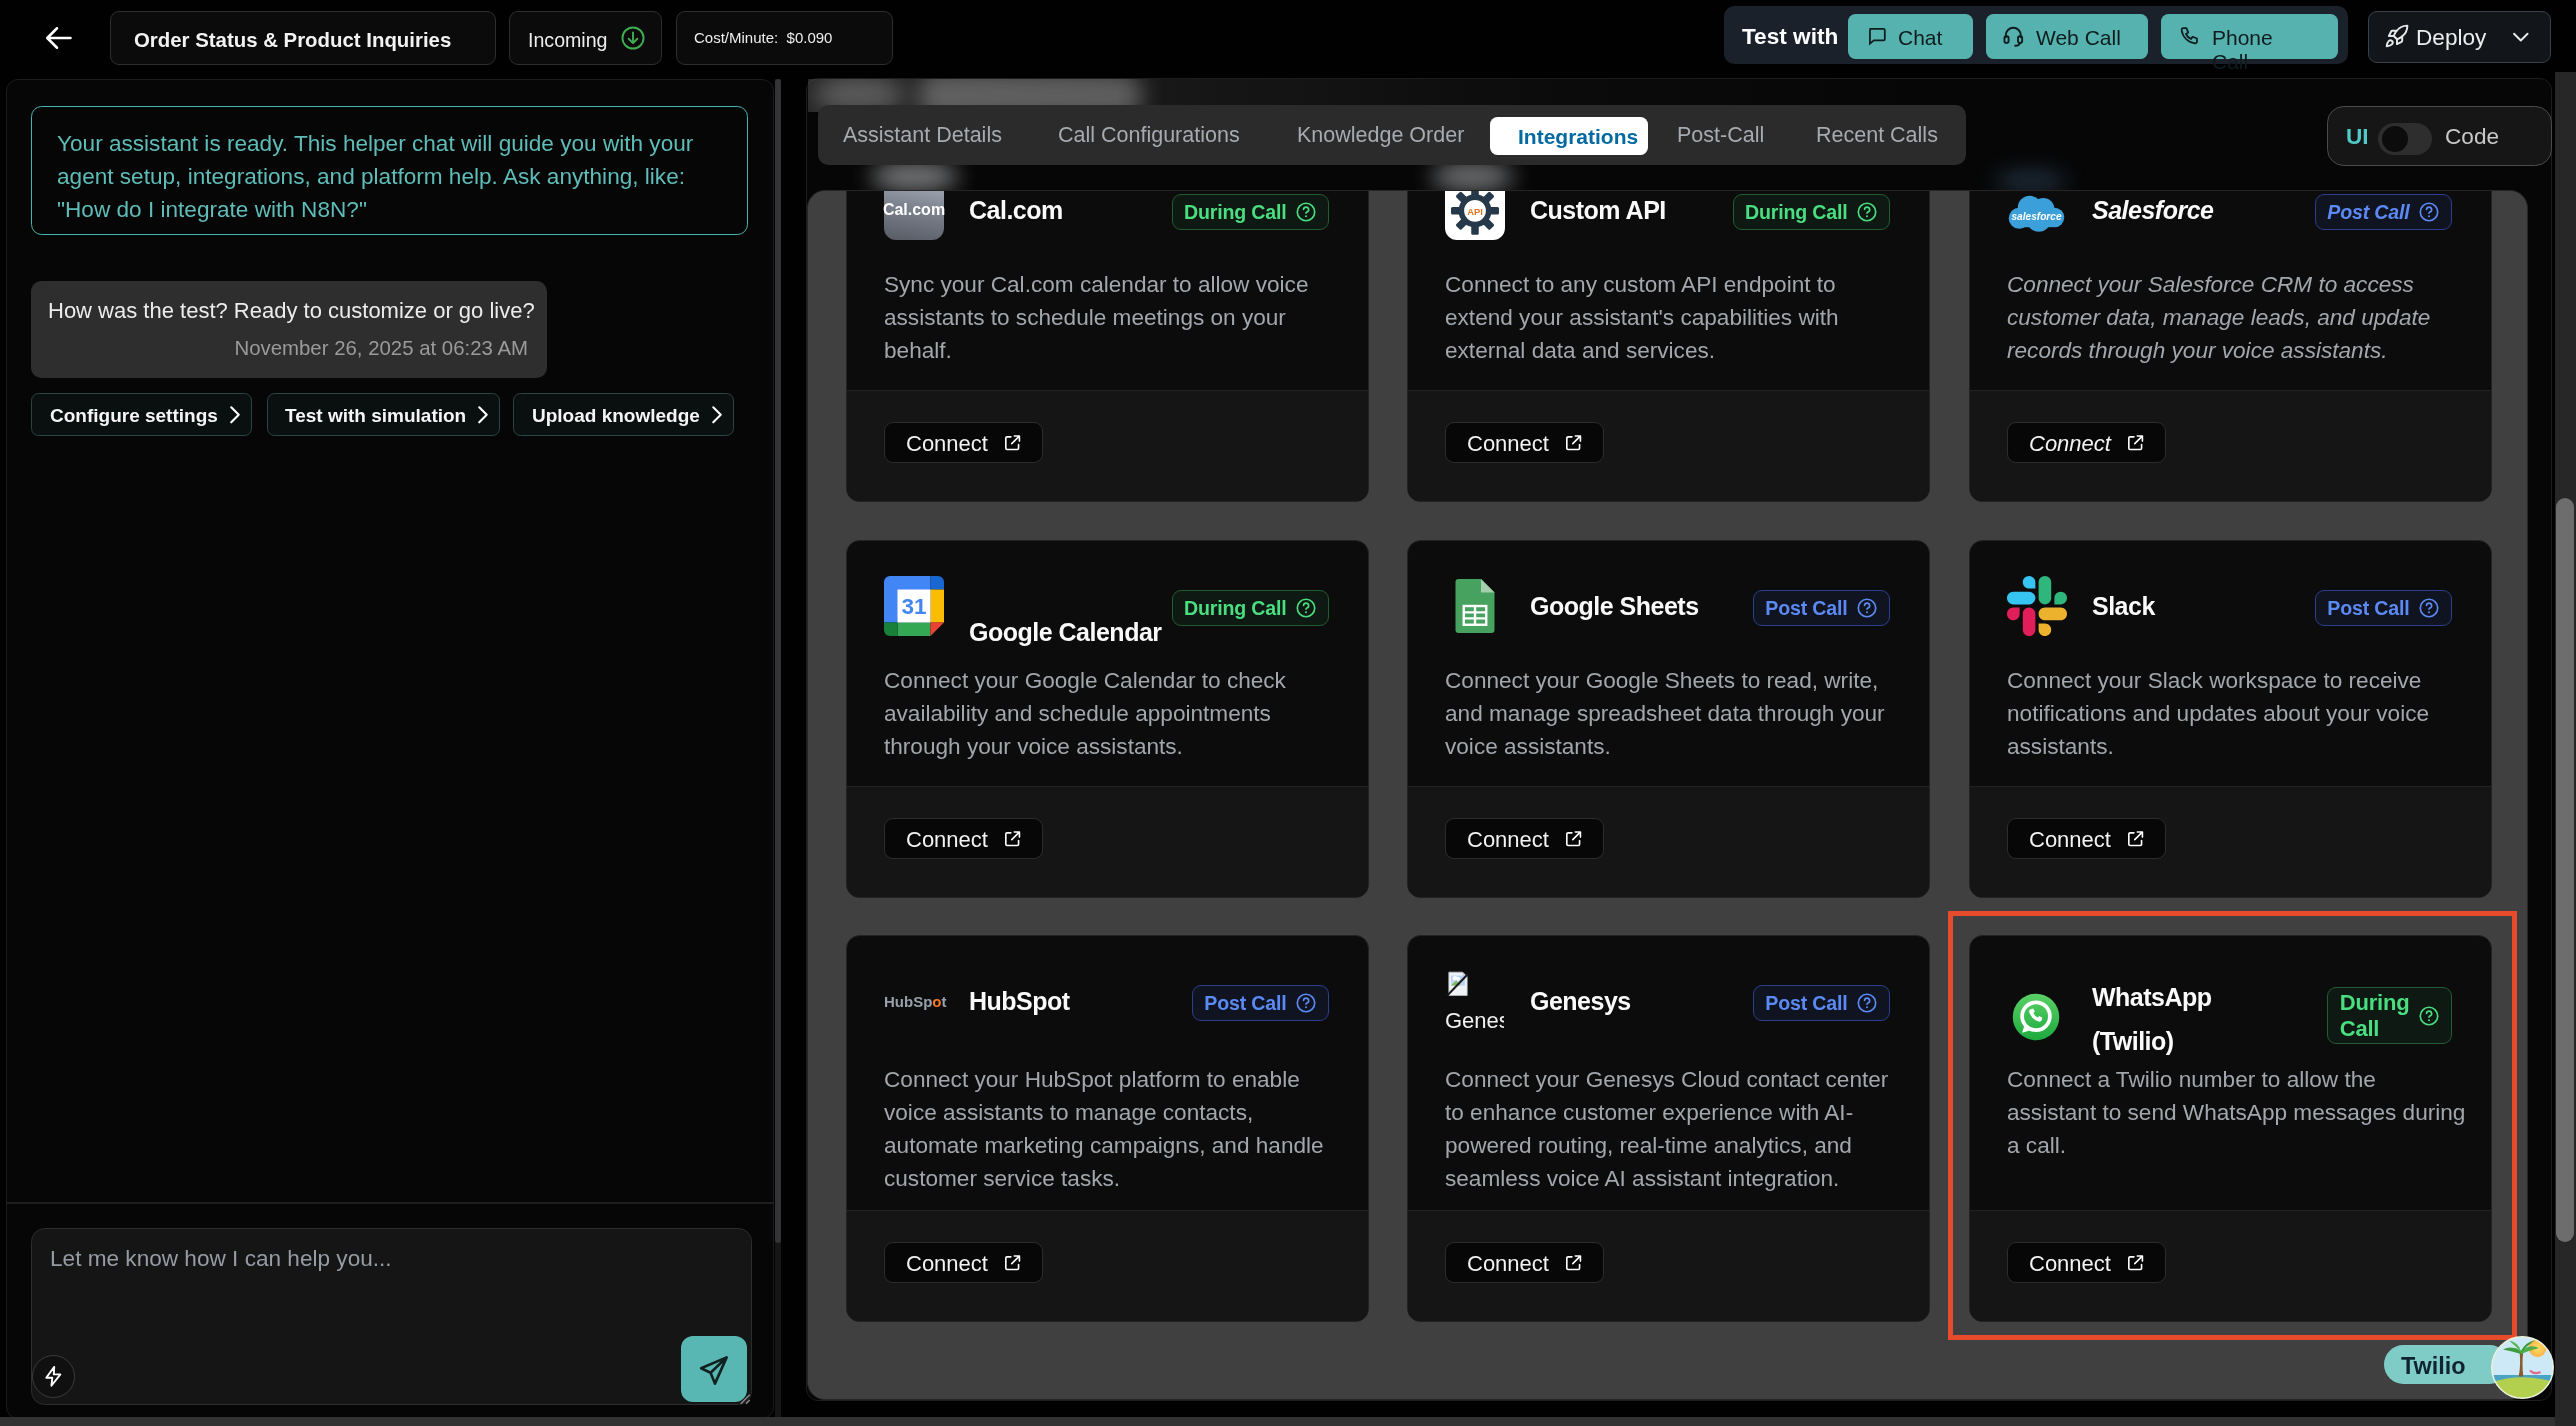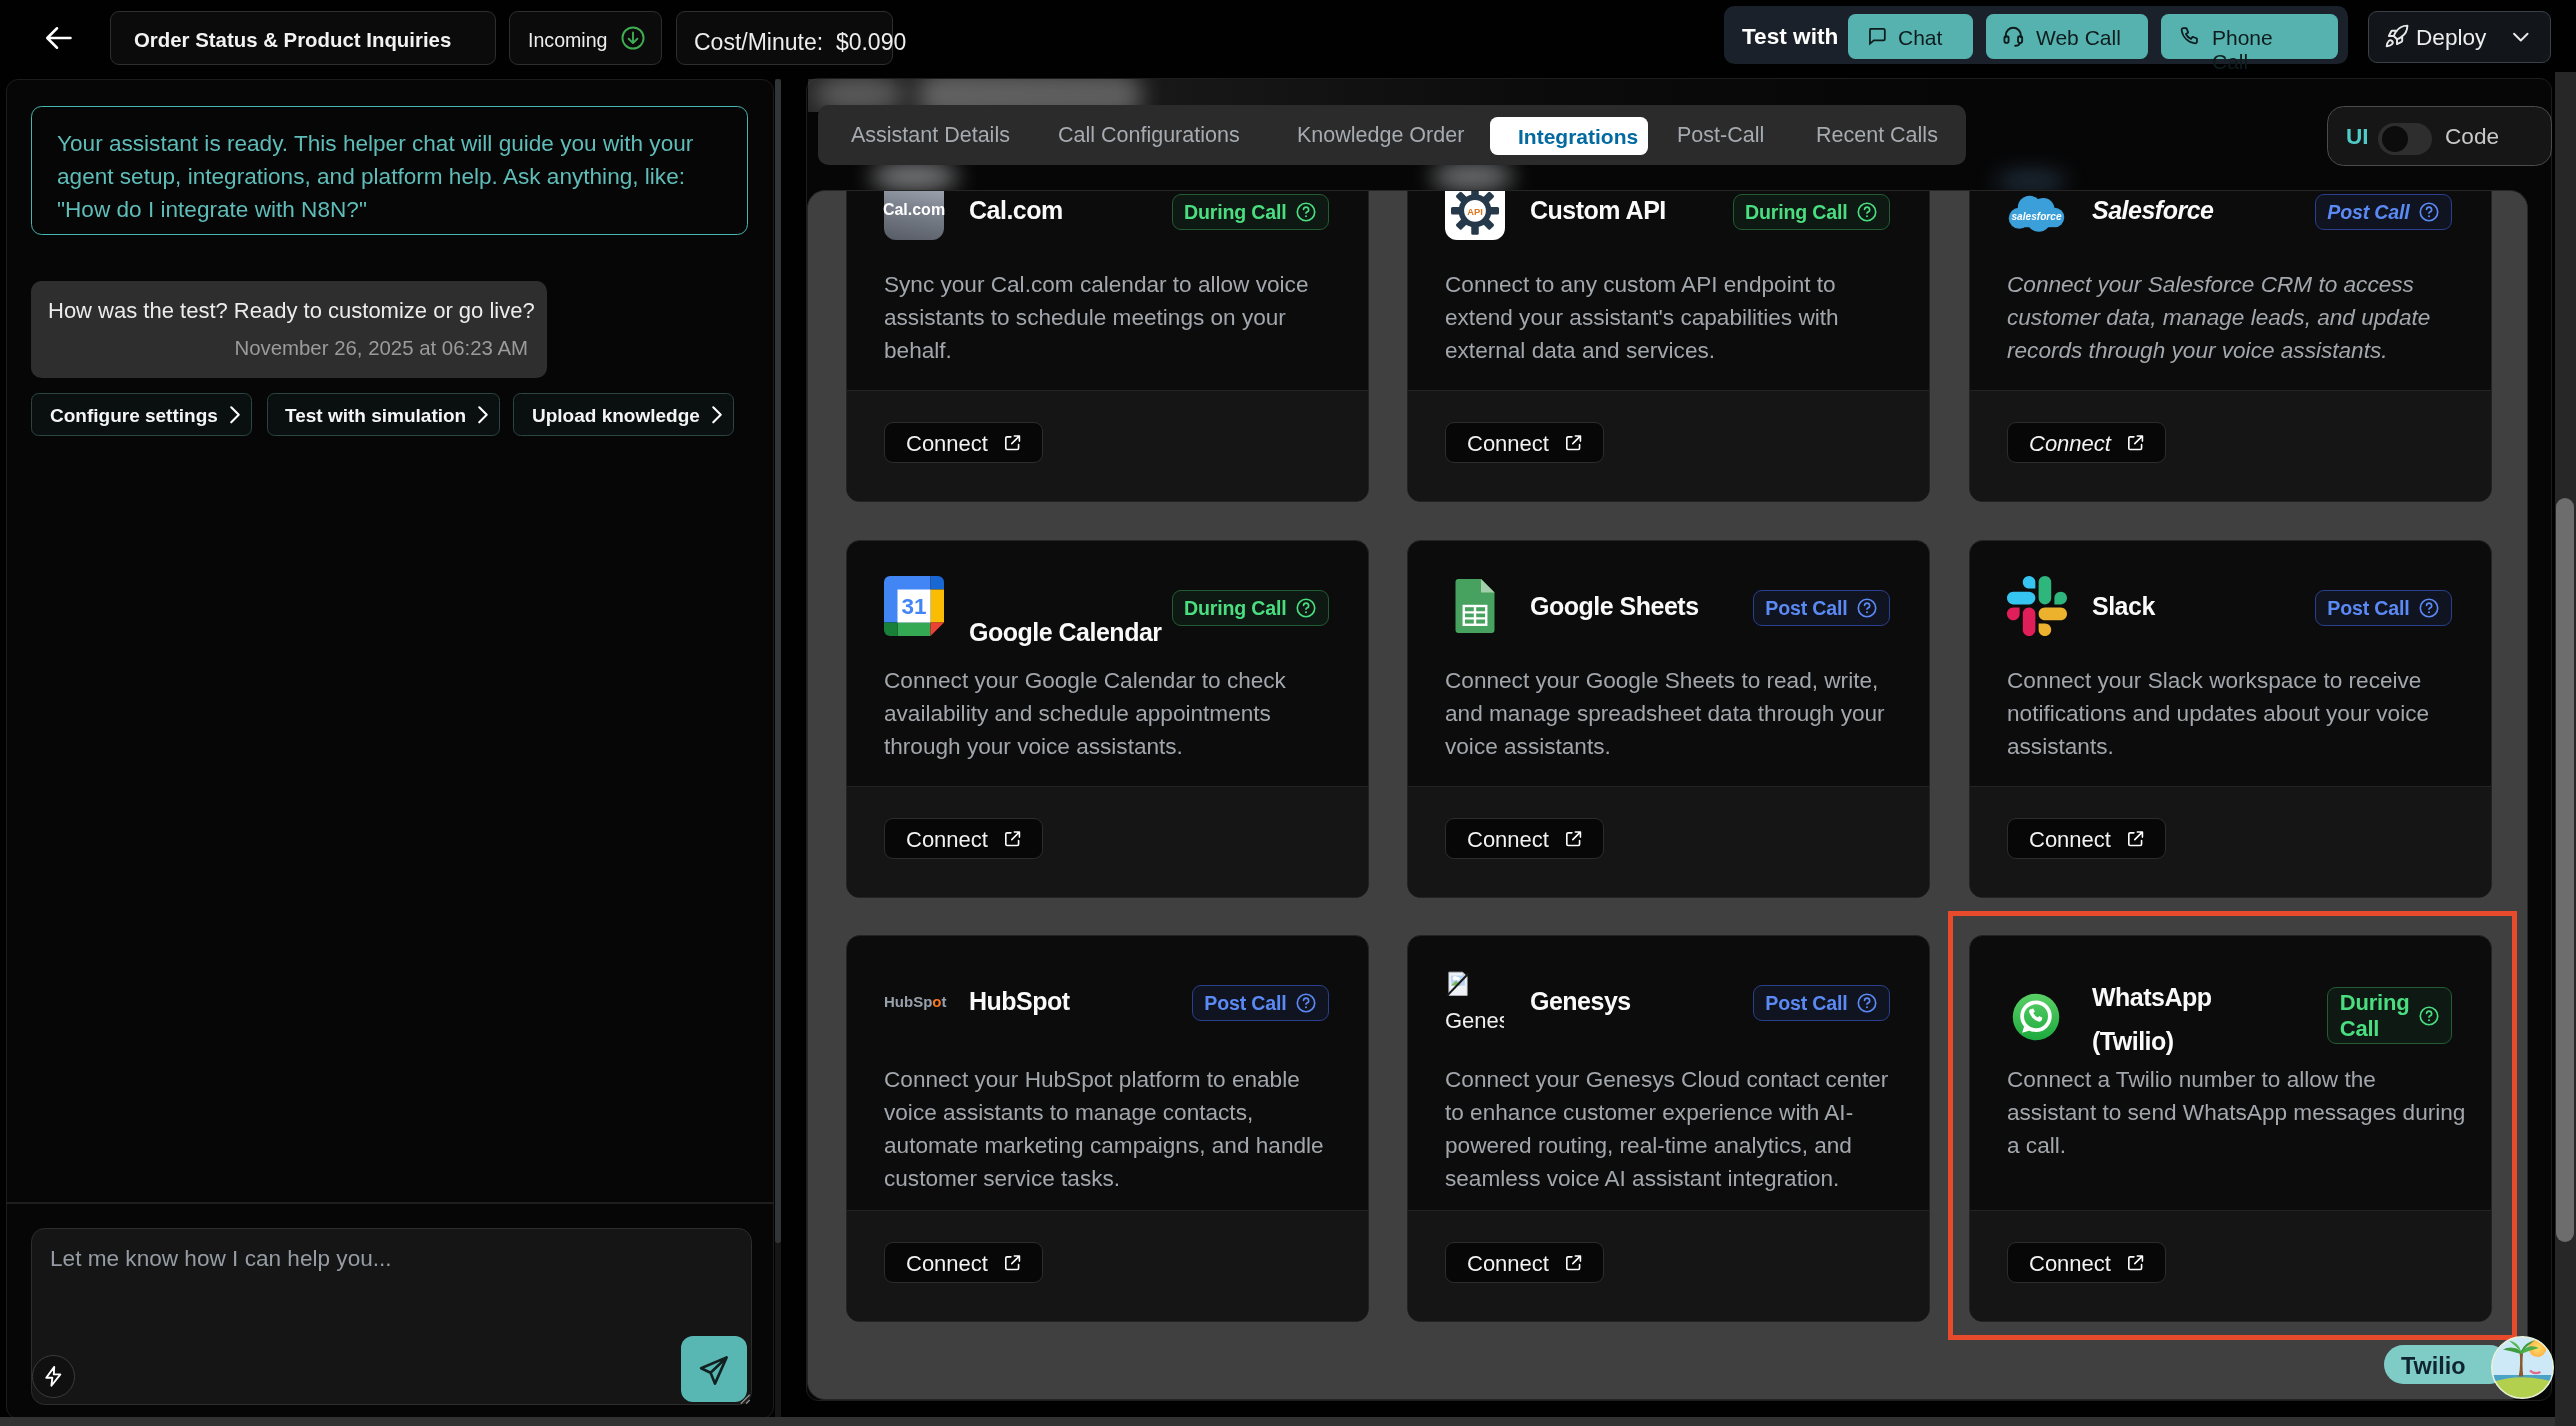--- a/index.html
+++ b/index.html
@@ -32,21 +32,21 @@
   <div class="abs" style="left:134px;top:29px;font-size:20.4px;font-weight:600;color:#f2f2f2;">Order Status &amp; Product Inquiries</div>
 
   <div class="abs box" style="left:509px;top:11.3px;width:153px;height:54px;"></div>
   <div class="abs" style="left:528px;top:29.4px;font-size:19.6px;color:#ededed;">Incoming</div>
   <svg class="abs" style="left:621px;top:26.4px" width="24" height="24" viewBox="0 0 33 33">
     <circle cx="16.5" cy="16.5" r="14.5" stroke="#3fae52" stroke-width="2.6" fill="none"></circle>
     <path d="M16.5 9 V23 M10.5 17.5 L16.5 23.5 L22.5 17.5" stroke="#3fae52" stroke-width="2.6" fill="none" stroke-linecap="round" stroke-linejoin="round"></path>
   </svg>
 
   <div class="abs box" style="left:676px;top:11.3px;width:217px;height:54px;"></div>
-  <div class="abs" style="left:694px;top:29.4px;font-size:23px;color:#ededed;">Cost/Minute:&nbsp; $0.090</div>
+  <div class="abs" style="left:694px;top:29.4px;font-size:15px;color:#ededed;">Cost/Minute:&nbsp; $0.090</div>
 
   <div class="abs" style="left:1724px;top:6px;width:624px;height:58px;background:#1a212a;border-radius:10.6px;"></div>
   <div class="abs" style="left:1742px;top:24px;font-size:22.6px;font-weight:600;color:#fff;">Test with</div>
 
   <div class="abs" style="left:1848px;top:13.6px;width:125px;height:45px;background:#55b2af;border-radius:7.5px;"></div>
   <svg class="abs" style="left:1866px;top:25px" width="21" height="21" viewBox="0 0 24 24">
     <path d="M4 4.5 h16 a1.5 1.5 0 0 1 1.5 1.5 v10 a1.5 1.5 0 0 1 -1.5 1.5 h-11 l-4.5 3.8 v-15.3 a1.5 1.5 0 0 1 1.5-1.5 z" fill="none" stroke="#0e1c1e" stroke-width="2"></path>
   </svg>
   <div class="abs" style="left:1898px;top:26px;font-size:21px;color:#0e1c1e;">Chat</div>
 
@@ -127,21 +127,21 @@
     <div class="abs" style="left:0;top:0;width:1359px;height:33px;background:linear-gradient(90deg,rgba(110,110,110,.30),rgba(85,85,85,.20) 30%,rgba(55,55,55,.10) 55%,rgba(40,40,40,0) 85%);"></div>
     <div class="abs" style="left:6px;top:-4.5px;width:91px;height:39px;background:rgba(165,165,165,.42);border-radius:50%;filter:blur(10.6px);"></div>
     <div class="abs" style="left:109px;top:-7.5px;width:226px;height:47px;background:rgba(170,170,170,.48);border-radius:30px;filter:blur(11.3px);"></div>
   </div>
 
   <div class="abs" style="left:870px;top:162px;width:89px;height:29px;background:rgba(238,240,243,.5);border-radius:50%;filter:blur(11.3px);"></div>
   <div class="abs" style="left:1431px;top:162px;width:83px;height:29px;background:rgba(228,232,237,.48);border-radius:50%;filter:blur(11.3px);"></div>
   <div class="abs" style="left:1995px;top:171px;width:72px;height:19.6px;background:rgba(95,145,195,.3);border-radius:50%;filter:blur(10.6px);"></div>
 
   <div class="abs" style="left:818px;top:105px;width:1148px;height:60px;background:#2b2b2b;border-radius:10.6px;"></div>
-  <div class="abs tab" style="left:843px;margin-left:8px;">Assistant Details</div>
+  <div class="abs tab" style="left:843px;">Assistant Details</div>
   <div class="abs tab" style="left:1058px;">Call Configurations</div>
   <div class="abs tab" style="left:1297px;">Knowledge Order</div>
   <div class="abs" style="left:1490px;top:117px;width:158px;height:38px;background:#ffffff;border-radius:7.5px;"></div>
   <div class="abs" style="left:1518px;top:125px;font-size:21px;font-weight:700;color:#0369a1;">Integrations</div>
   <div class="abs tab" style="left:1677px;">Post-Call</div>
   <div class="abs tab" style="left:1816px;">Recent Calls</div>
 
   <div class="abs" style="left:2327px;top:106px;width:225px;height:60px;background:#161616;border:1.5px solid #4b4b4b;border-radius:16.6px;"></div>
   <div class="abs" style="left:2346px;top:124px;font-size:22.6px;font-weight:600;color:#4ecbc6;">UI</div>
   <div class="abs" style="left:2378px;top:123px;width:54px;height:32px;background:#2e2e2e;border-radius:16px;"></div>

